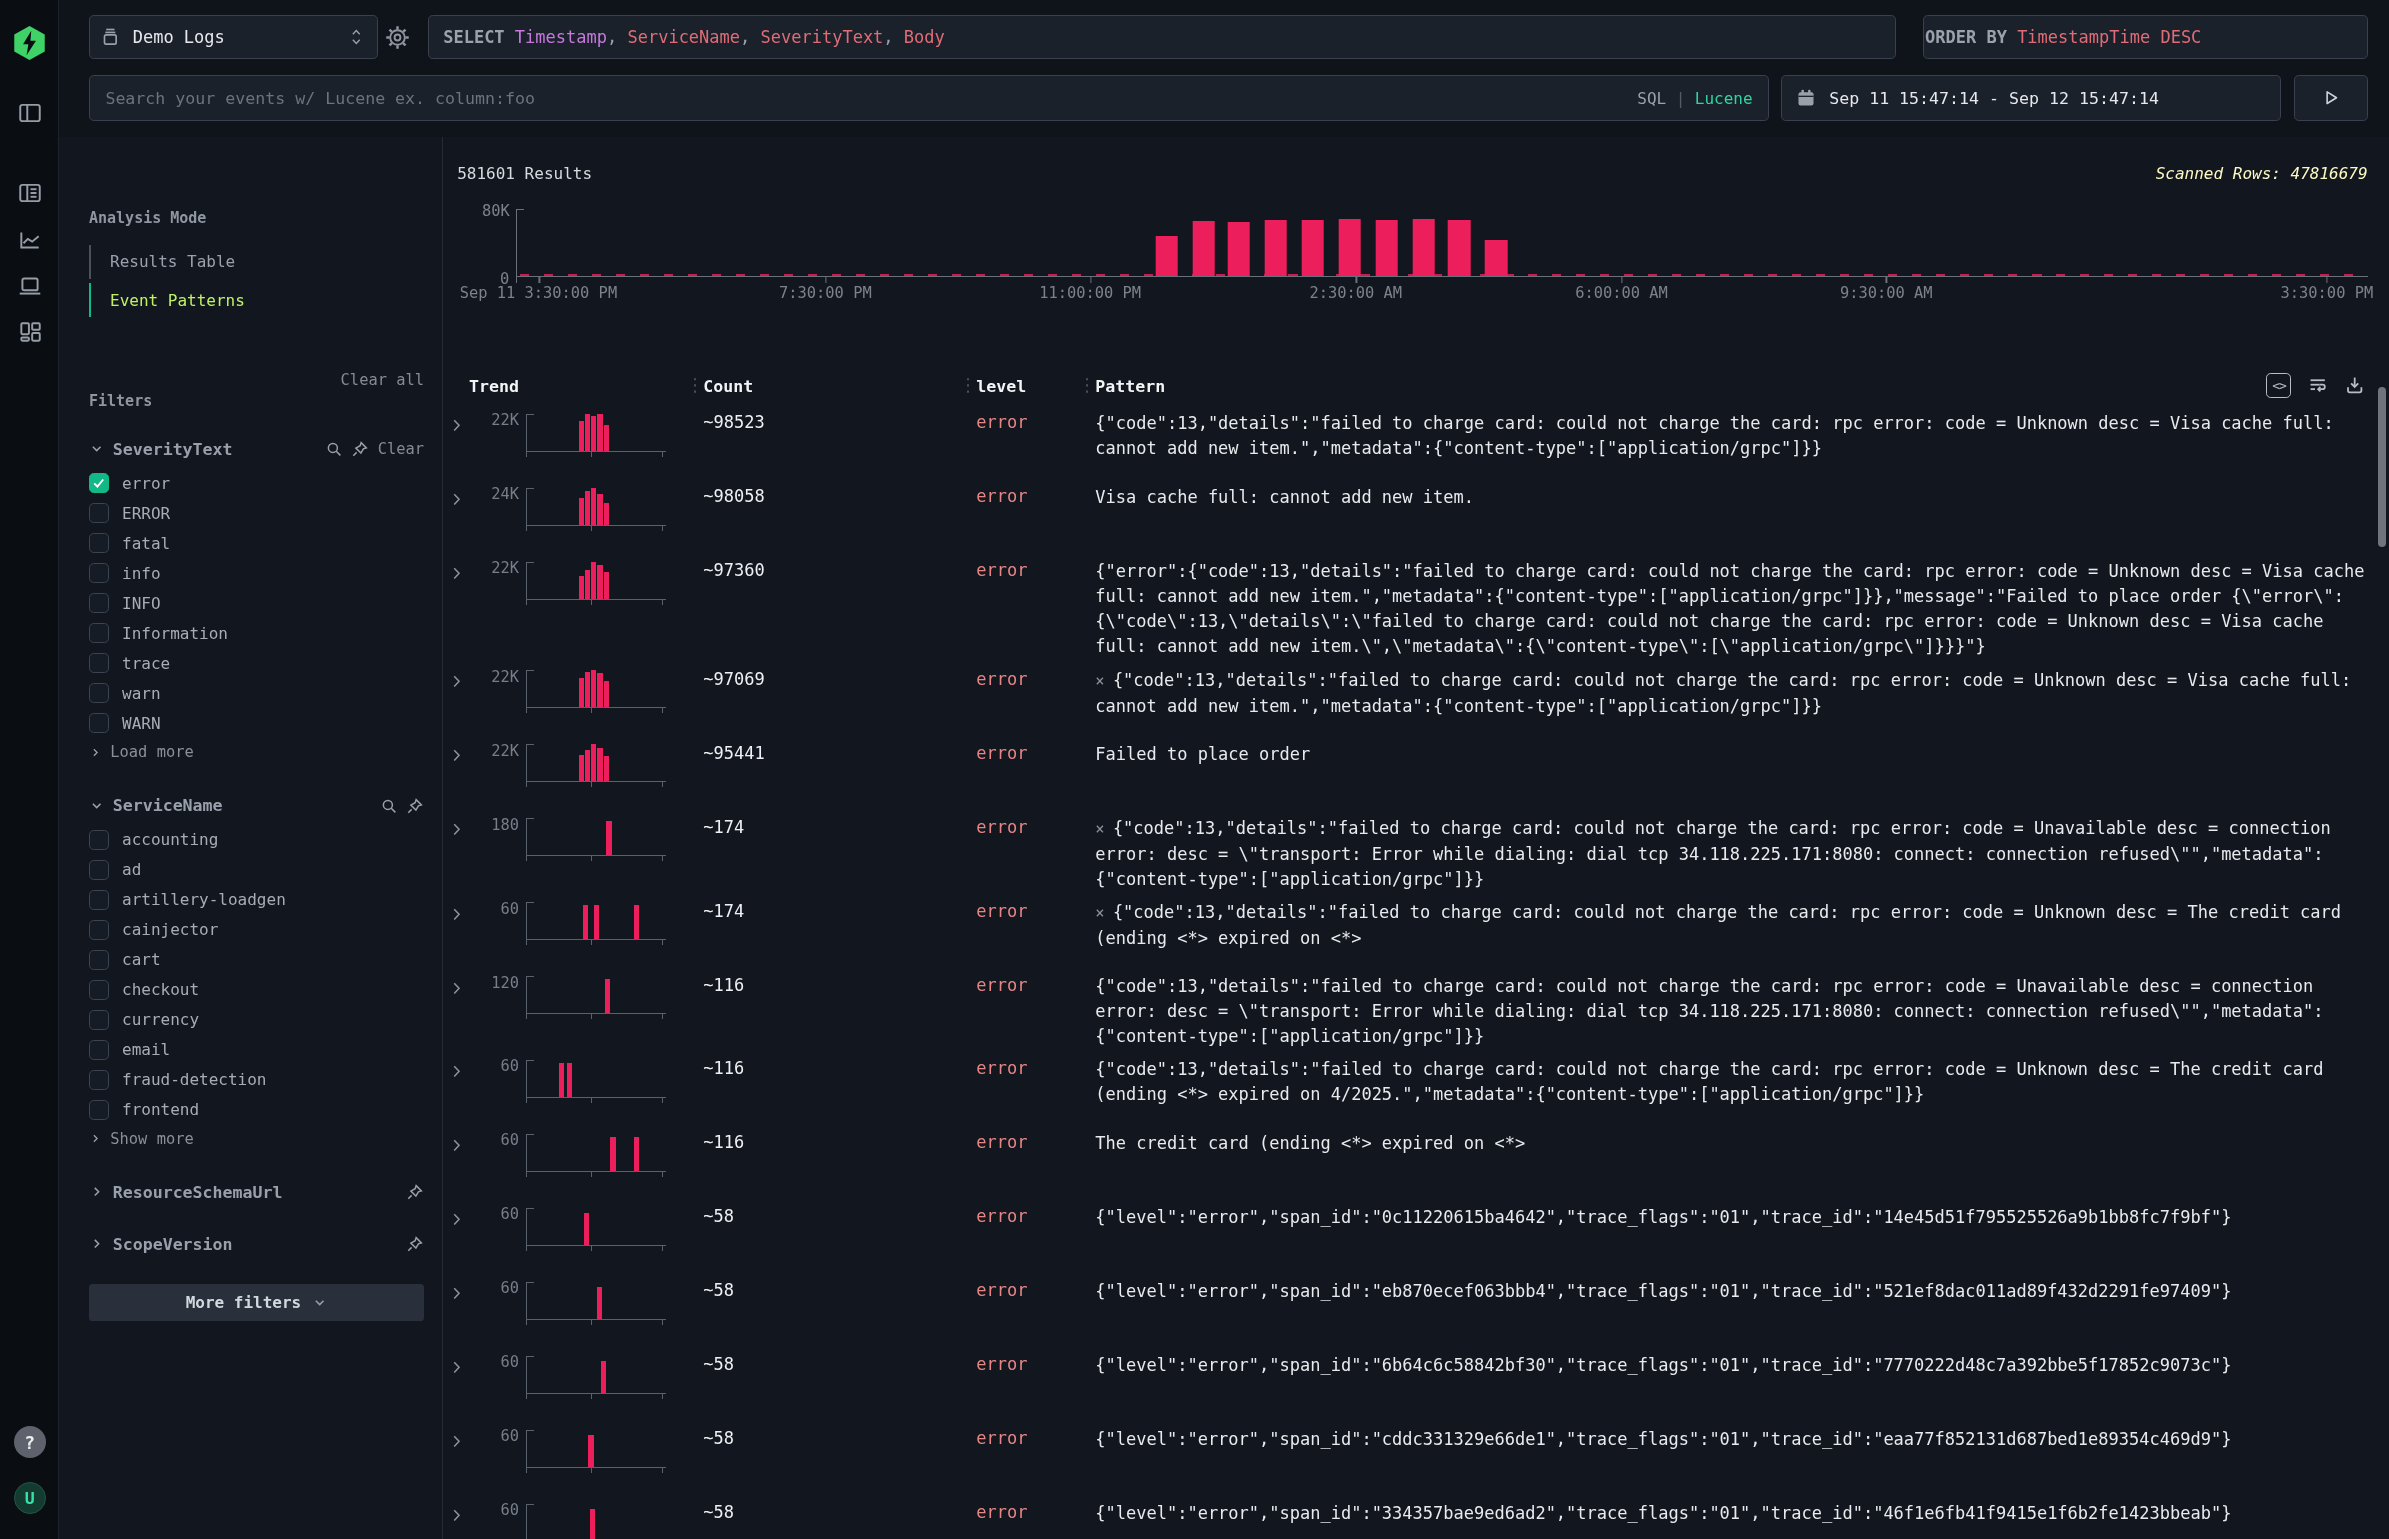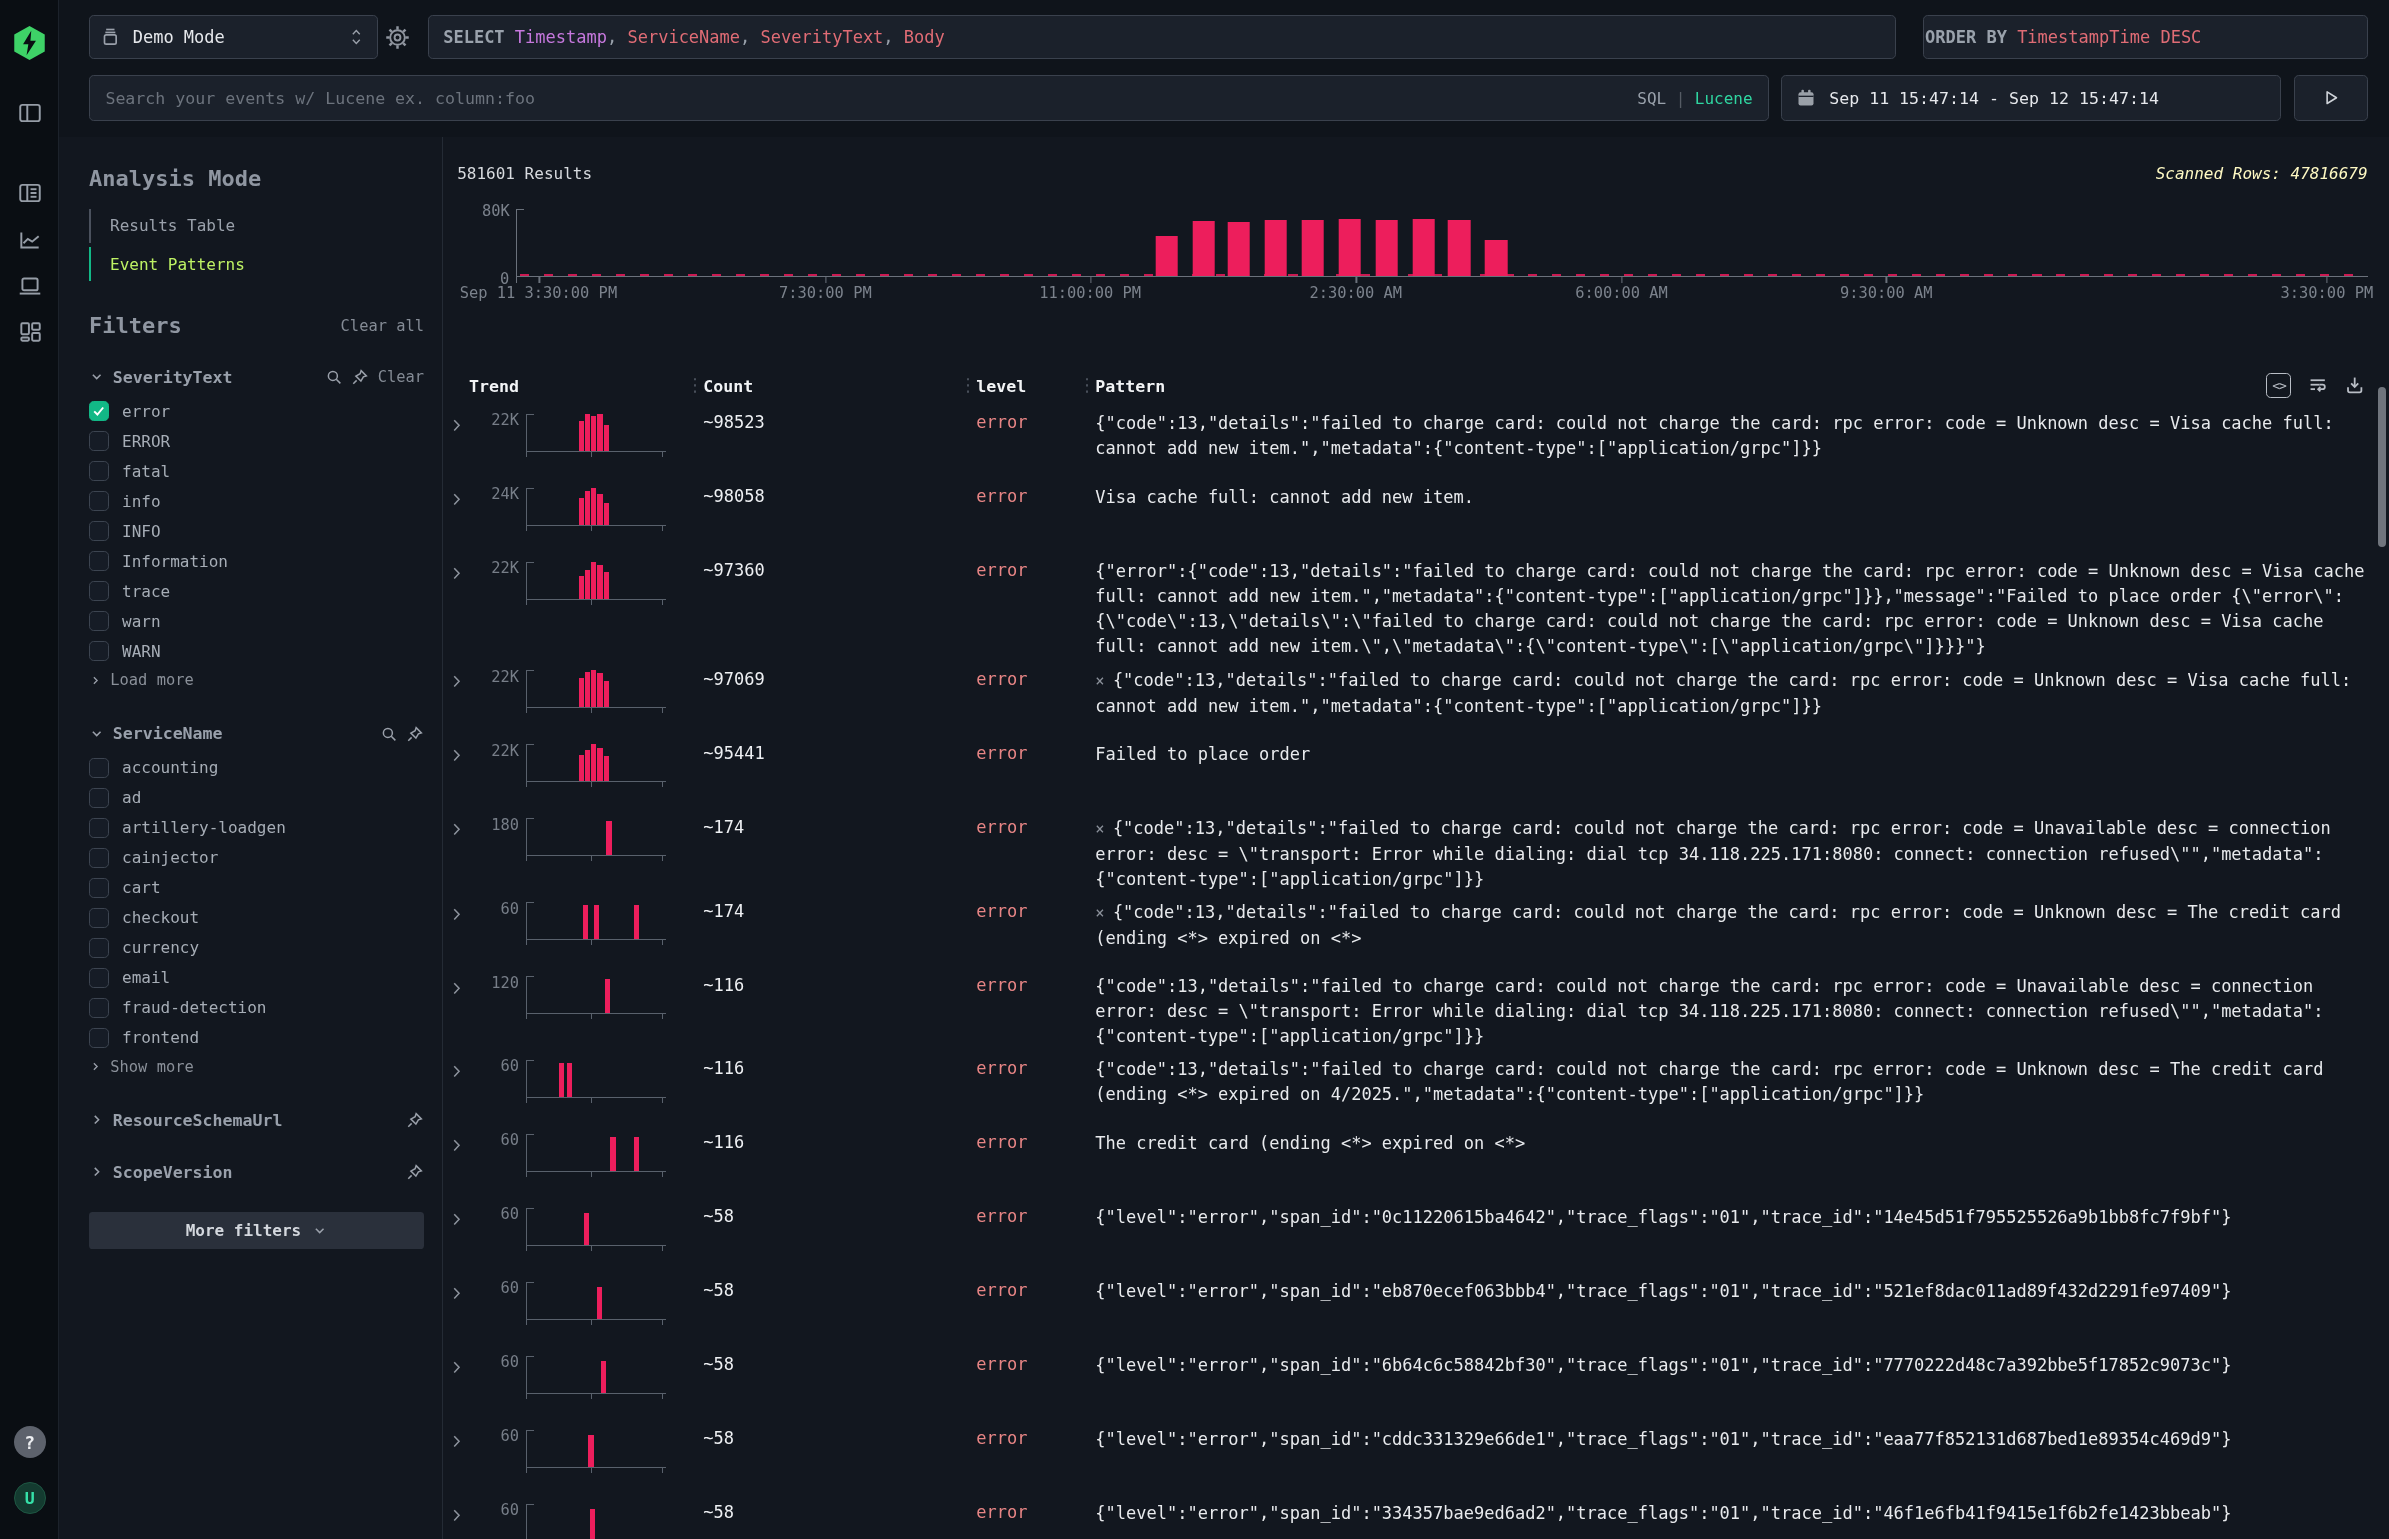--- a/index.html
+++ b/index.html
@@ -39,21 +39,21 @@
   .date-box { position:absolute; left:1722px; top:75px; width:500px; height:46px; display:flex; align-items:center; gap:13px; padding:0 14.2px; cursor:pointer; }
   .date-box .dlbl { font-size:16.6px; color:#e6e8ec; white-space:nowrap; }
   .run-btn { position:absolute; left:2235px; top:75px; width:74px; height:46px; display:flex; align-items:center; justify-content:center; cursor:pointer; }
 
   
   .content { position:absolute; left:0; right:0; top:137px; bottom:0; display:flex; background:#12171f; }
   .filters-pane { width:383px; padding:28.5px 18px 0 30px; flex:none; }
   .results-pane { flex:1; border-left:0.6px solid #242b35; position:relative; overflow:hidden; }
 
   
-  .sec-title { font-size:22px; font-weight:bold; color:#8f96a1; }
+  .sec-title { font-size:15px; font-weight:bold; color:#8f96a1;margin-top:43px; }
   .mode-item { display:flex; align-items:center; height:34px; border-left:2.4px solid #4a515d; padding-left:19px; margin-top:4.7px; font-size:16px; color:#9aa1ab; cursor:pointer; }
   .mode-item.active { border-left-color:#12b886; color:#bef264; }
   .mode-list { margin-top:18px; }
   .filters-row { margin-top:32px; display:flex; align-items:center; justify-content:space-between; }
   .clear-all { font-size:15.4px; color:#848b95; cursor:pointer; }
   .group-head { margin-top:26px; height:26px; display:flex; align-items:center; gap:8.3px; cursor:pointer; }
   .group-head .gname { font-size:16.6px; font-weight:bold; color:#99a0ab; }
   .group-head .spacer { flex:1; }
   .group-head svg { flex:none; }
   .ghost-ic { width:18px; height:18px; stroke:#9aa0aa; fill:none; stroke-width:2; cursor:pointer; }
@@ -161,21 +161,21 @@
   </div>
 
   <div class="main">
 
     <div class="box source-select">
       <svg class="ghost-ic" style="width:20px;height:20px" viewBox="0 0 24 24">
           <line x1="5" y1="3" x2="15" y2="3"></line>
           <line x1="4" y1="6.5" x2="16" y2="6.5"></line>
           <rect x="3" y="9.5" width="14" height="11" rx="2"></rect>
         </svg>
-      <span class="lbl">Demo Mode</span>
+      <span class="lbl">Demo Logs</span>
       <svg class="updown ghost-ic" style="width:16.6px;height:20px" viewBox="0 0 24 28">
           <polyline points="7,10 12,4.5 17,10"></polyline>
           <polyline points="7,18 12,23.5 17,18"></polyline>
         </svg>
     </div>
     <div class="gear-btn">
       <svg viewBox="0 0 24 24" style="width:27px;height:27px;stroke:#8f959f;fill:none;stroke-width:1.7">
         <circle cx="12" cy="12" r="6.5"></circle>
           <circle cx="12" cy="12" r="2.6"></circle>
         <g stroke-width="2.2">

